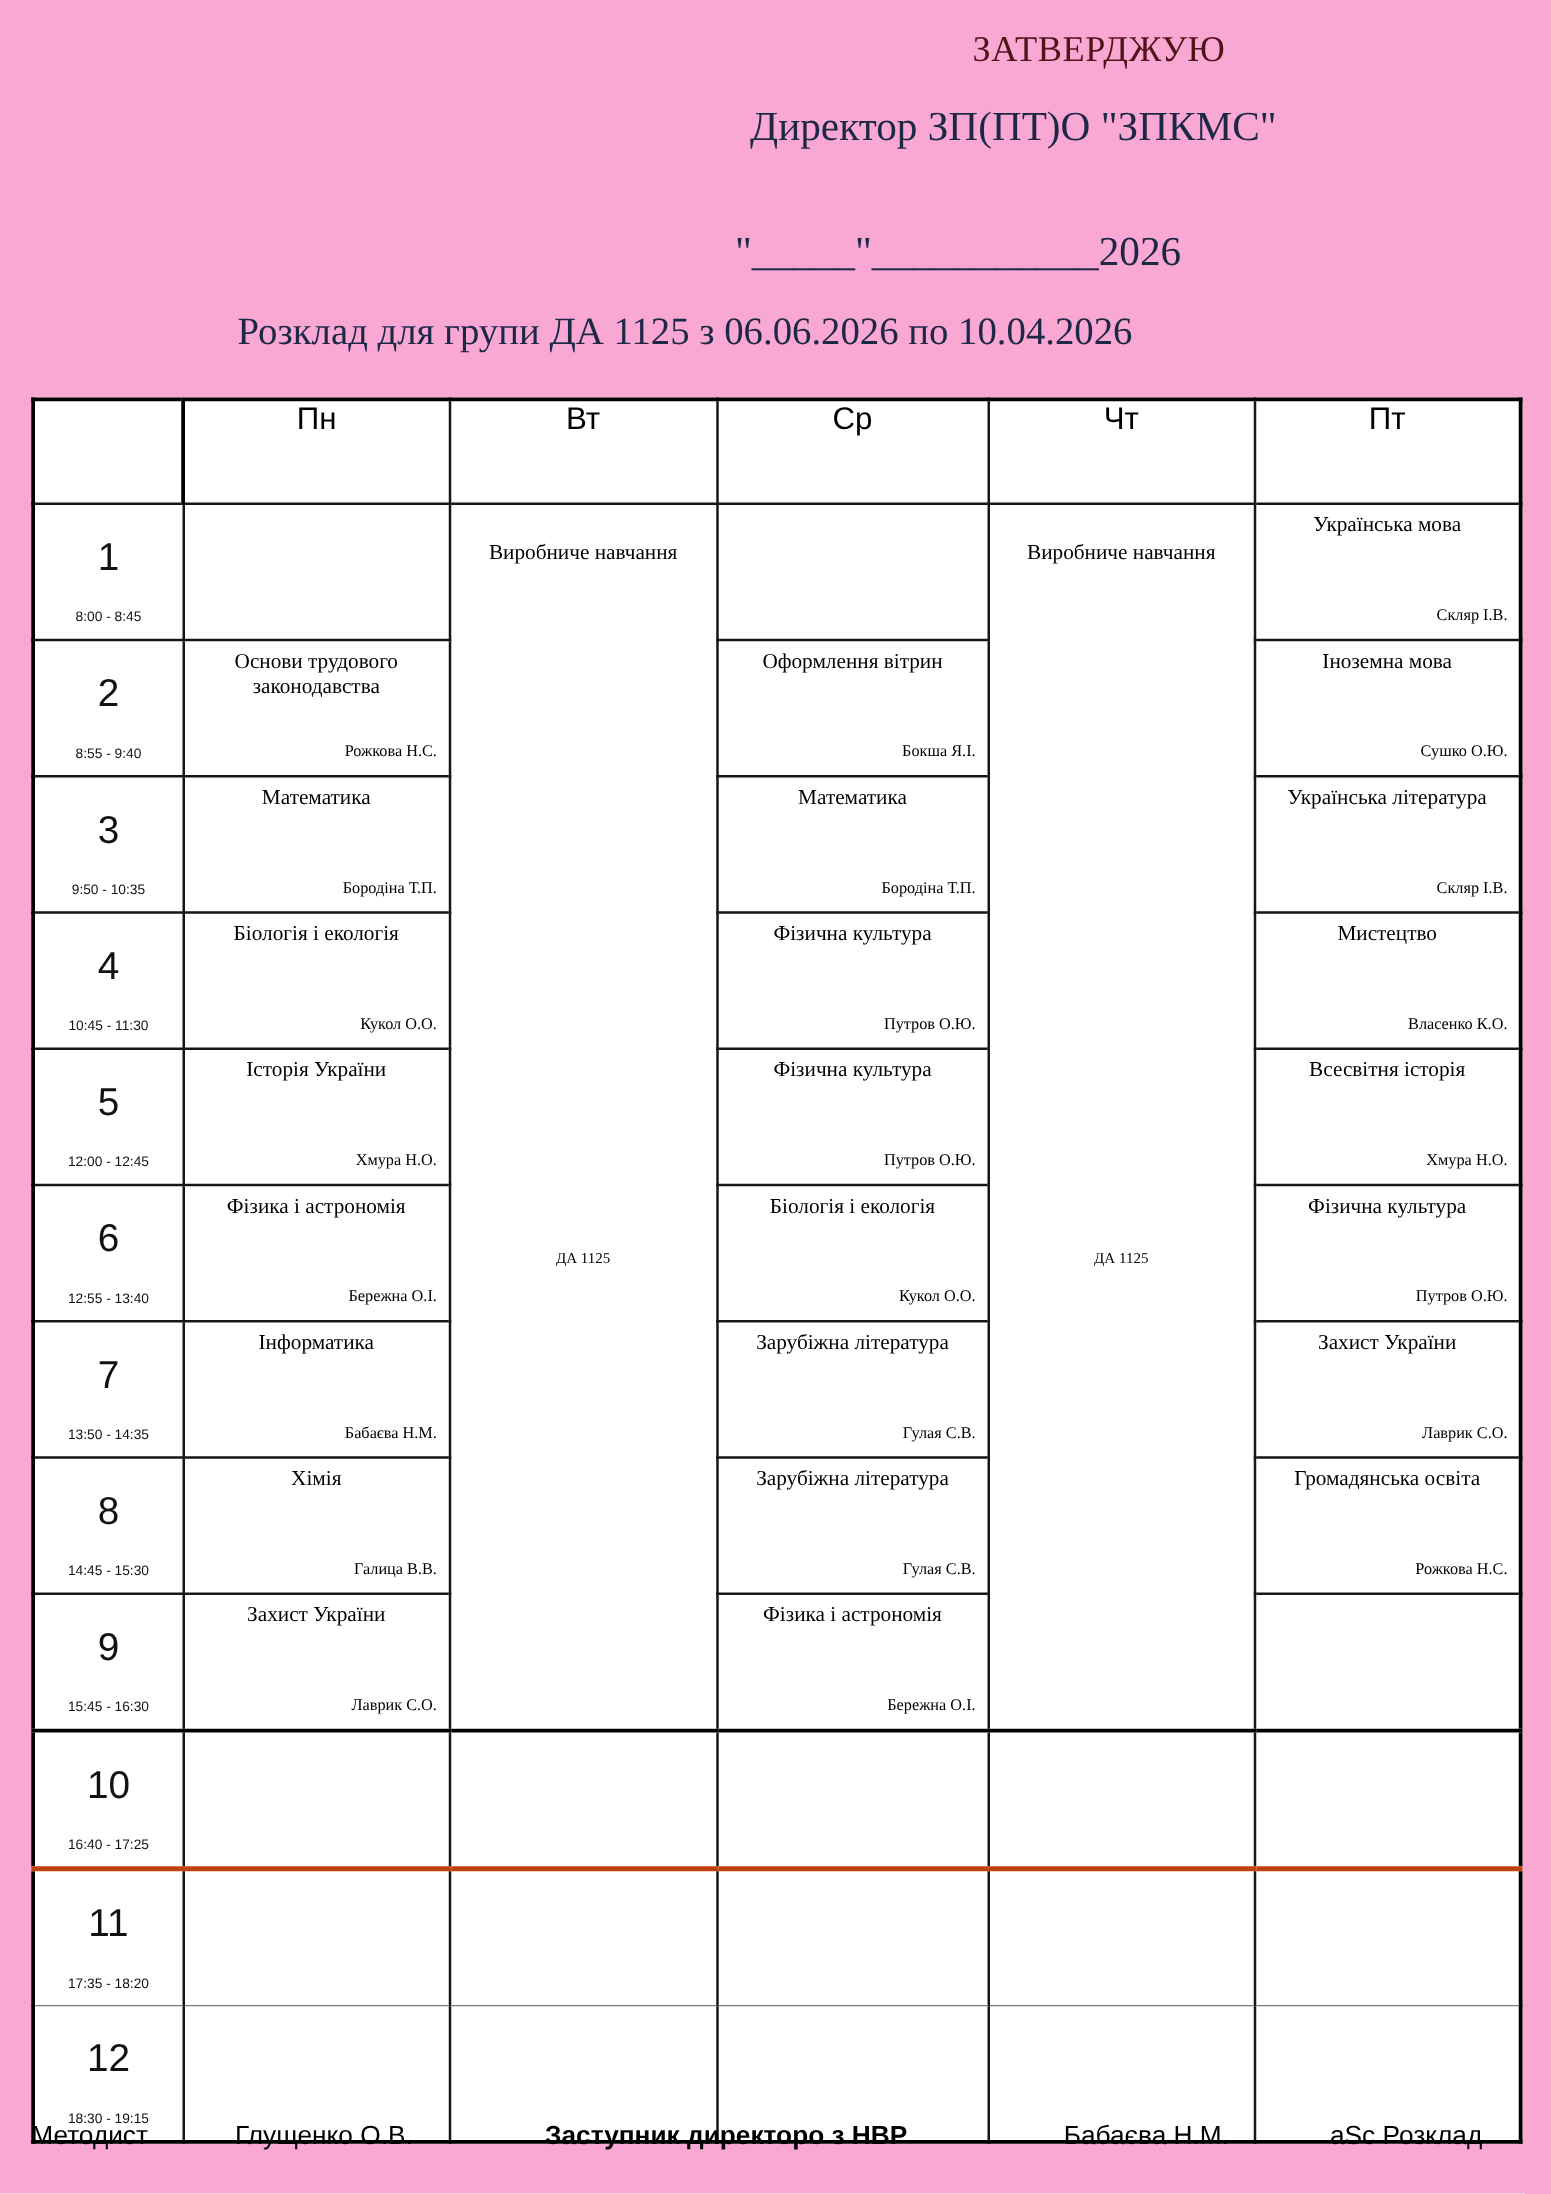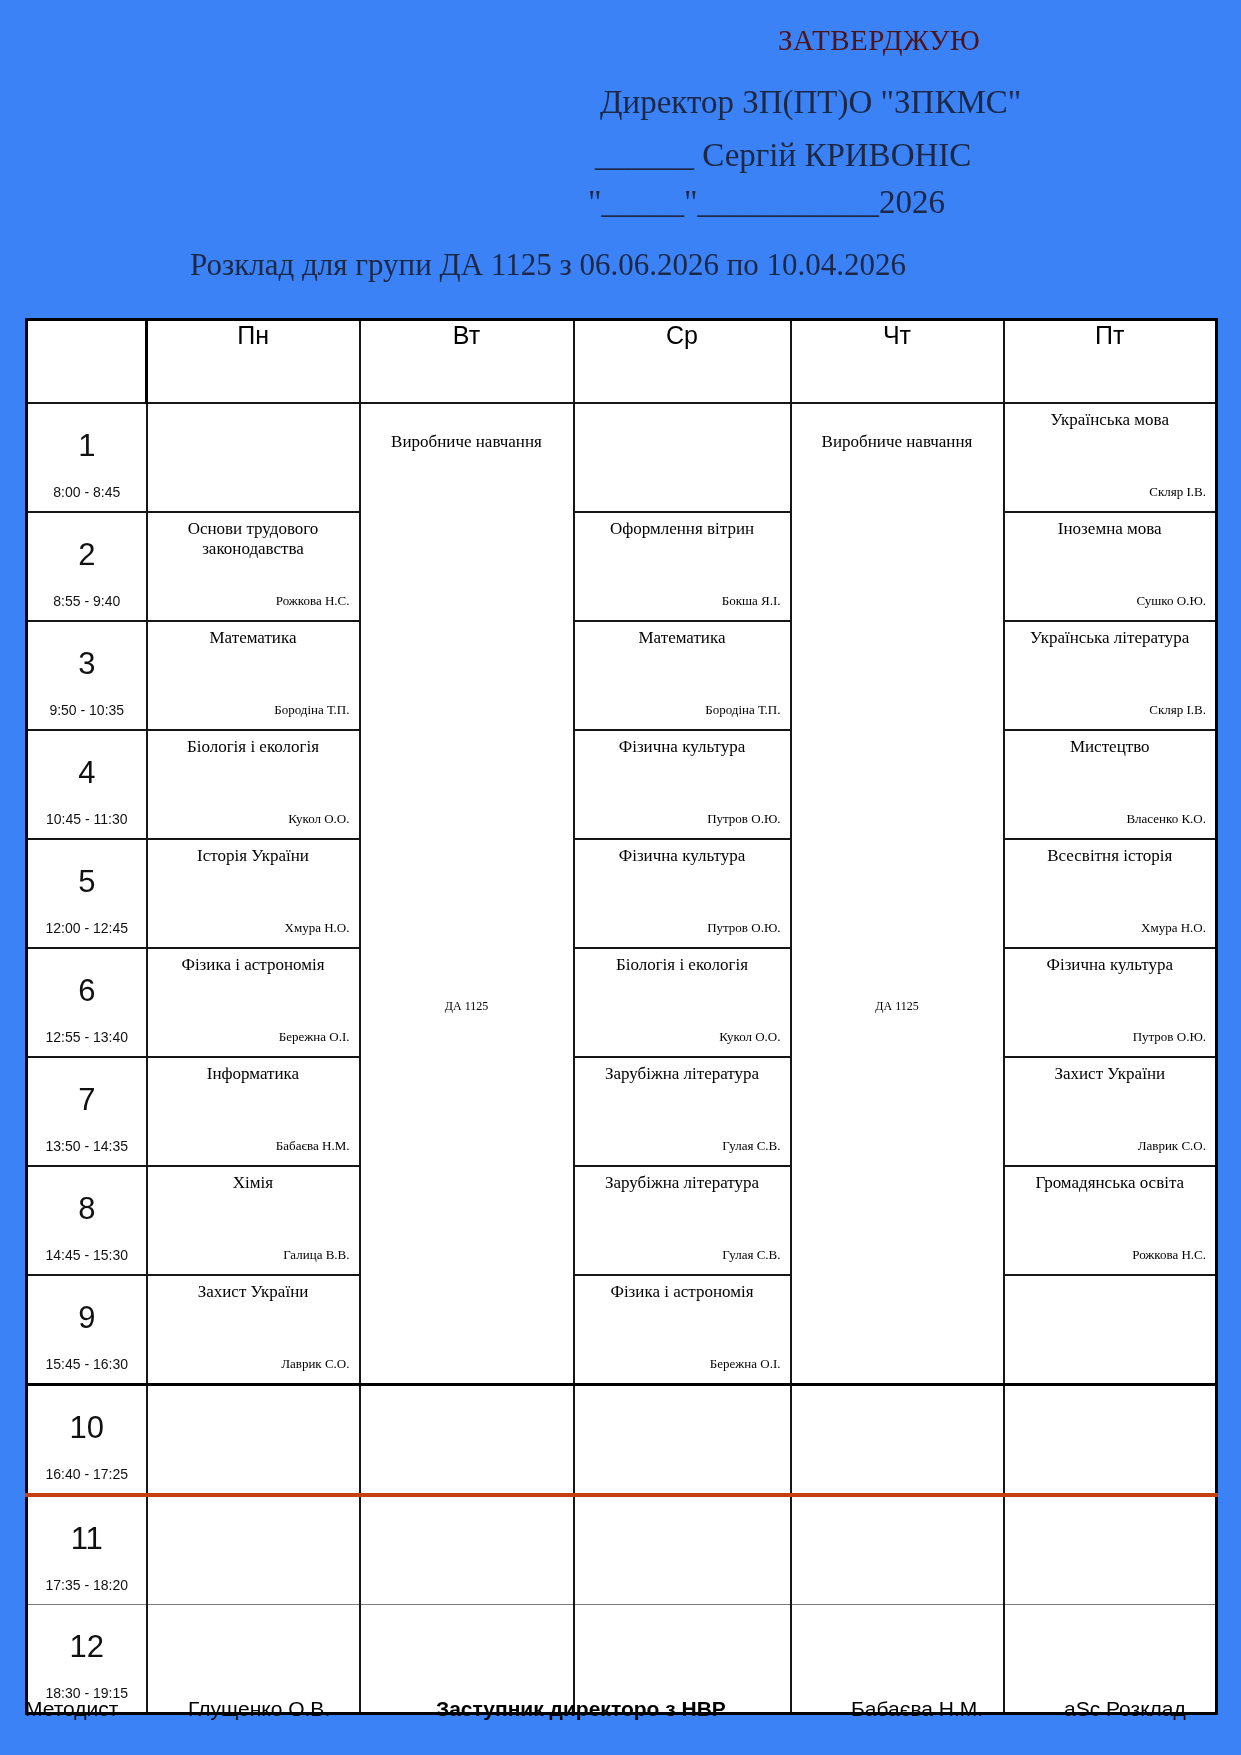--- a/index.html
+++ b/index.html
@@ -1,20 +1,20 @@
 <!DOCTYPE html>
 <html><head>
 <meta charset="utf-8">
 <style>
   html,body{margin:0;padding:0;background:#ffffff;}
   .page{
     position:relative;
     width:1241px;
     height:1755px;
-    background:#3b82f6;
+    background:#f9a8d4;
     overflow:hidden;
     font-family:"Liberation Serif", serif;
   }
   
   .stamp{
     position:absolute; left:778px; top:24px;
     font-size:29px; color:#4f1418; letter-spacing:0.5px;
     font-family:"Liberation Serif", serif;
   }
   .appr-line{
@@ -58,21 +58,21 @@
     font-family:"Liberation Sans", sans-serif;
     text-align:center;
   }
   .pnum{
     position:absolute; top:24px; left:0; right:0;
     font-size:31px; color:#111; text-align:center;
     font-family:"Liberation Sans", sans-serif;
   }
   .ptime{
     position:absolute; bottom:11px; left:0; right:0;
-    font-size:14px; color:#111; text-align:center;
+    font-size:11px; color:#111; text-align:center;
     font-family:"Liberation Sans", sans-serif;
   }
   td.lesson{ font-family:"Liberation Serif", serif; color:#000; }
   .sub{
     padding:6px 6px 0 6px;
     text-align:center;
     font-size:17px; line-height:1.18;
   }
   .tea{
     position:absolute; right:9px; bottom:11px;
@@ -102,21 +102,20 @@
   .f4{ left:851px; }
   .f5{ left:1064px; }
 </style>
 </head>
 <body>
 
 <div class="page">
 
   <div class="stamp">ЗАТВЕРДЖУЮ</div>
   <div class="appr-line appr-director">Директор ЗП(ПТ)О "ЗПКМС"</div>
-  <div class="appr-line appr-signature">______ Сергій КРИВОНІС</div>
   <div class="appr-line appr-date">"_____"___________2026</div>
 
   <div class="sched-title">Розклад для групи ДА 1125 з 06.06.2026 по 10.04.2026</div>
 
   <table class="tt">
     <colgroup>
       <col style="width:120px">
       <col style="width:213px">
       <col style="width:214px">
       <col style="width:217px">

